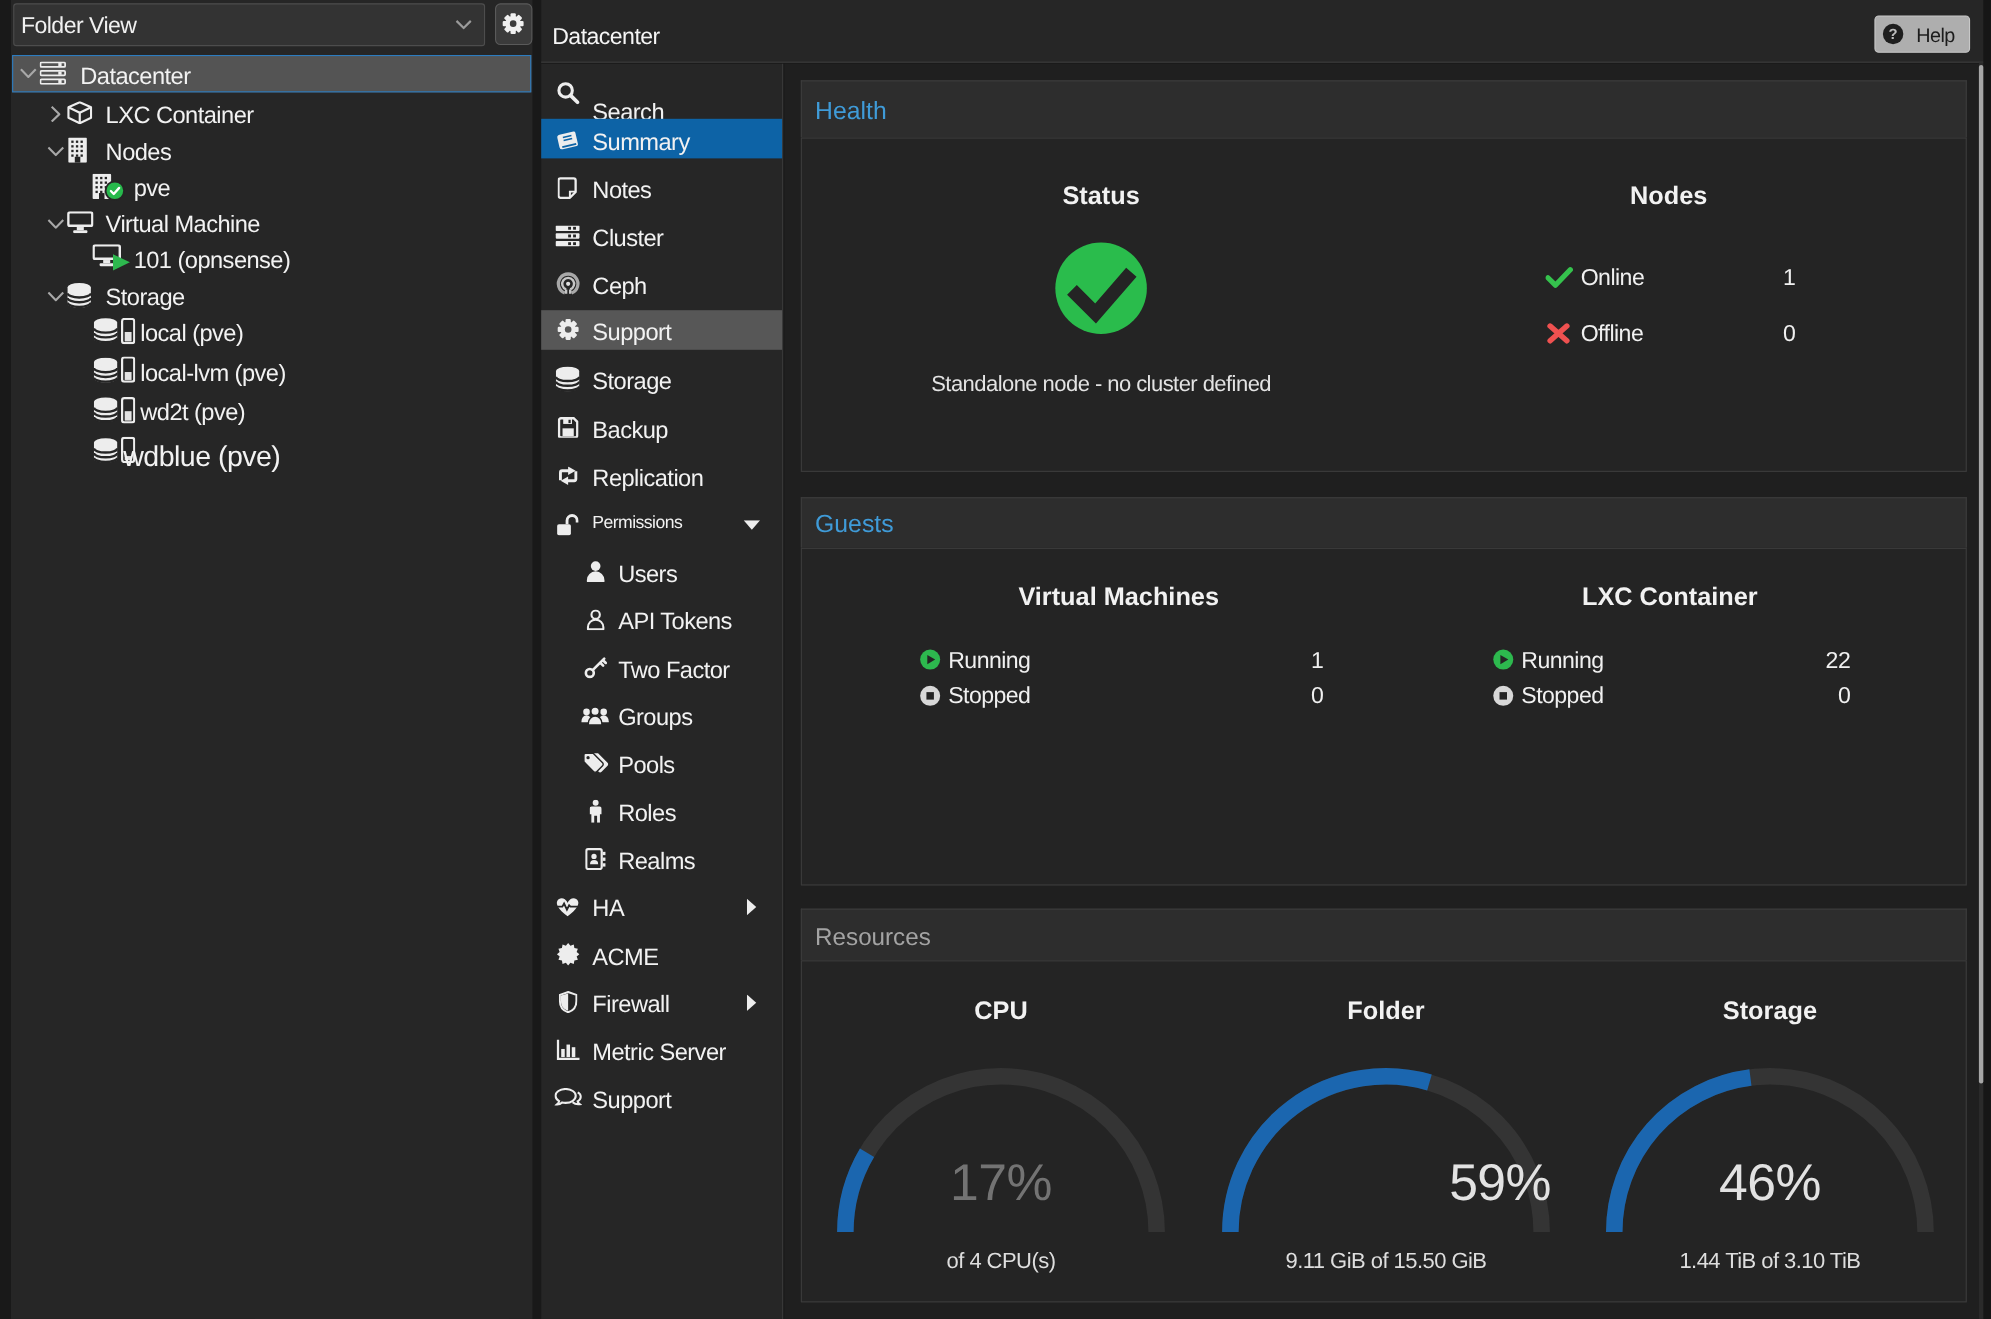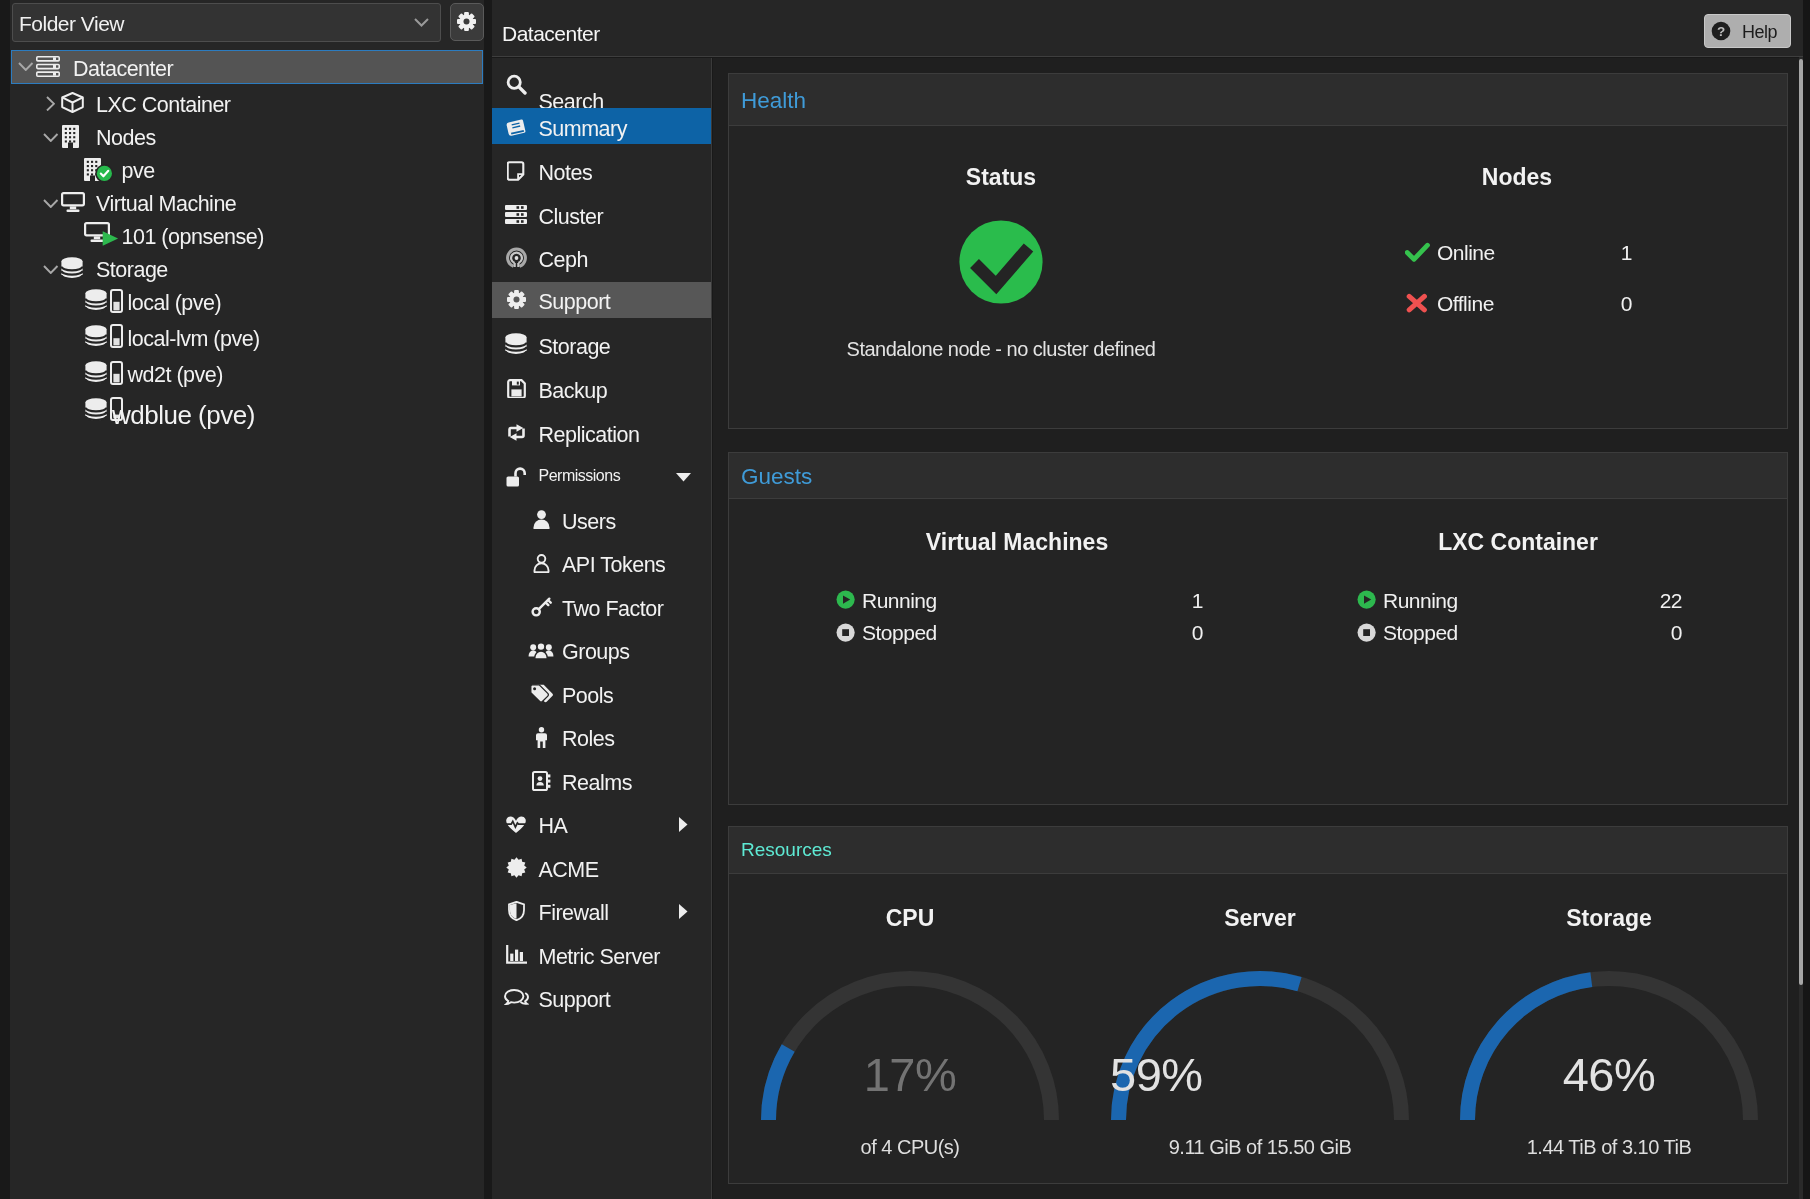--- a/index.html
+++ b/index.html
@@ -327,21 +327,21 @@
     <text x="10" y="14.8" font-family="Liberation Sans, sans-serif" font-size="13.5" font-weight="bold" fill="#bdbdbd" text-anchor="middle">?</text>
   </svg>
 <div class="lbl" style="left:1742px;top:22px;font-size:18px;color:#1c1c1c">Help</div>
 <div style="left:728px;top:73px;width:1060px;height:52px;background:#2d2d2d;border:1px solid #3c3c3c;border-bottom:none"></div>
 <div style="left:741px;top:88.0px;font-size:22.5px;white-space:nowrap;color:#3f9bd8">Health</div>
 <div style="left:728px;top:125px;width:1060px;height:304px;background:#242424;border:1px solid #3c3c3c"></div>
 <div style="left:728px;top:452px;width:1060px;height:46px;background:#2d2d2d;border:1px solid #3c3c3c;border-bottom:none"></div>
 <div style="left:741px;top:464.0px;font-size:22.5px;white-space:nowrap;color:#3f9bd8">Guests</div>
 <div style="left:728px;top:498px;width:1060px;height:307px;background:#242424;border:1px solid #3c3c3c"></div>
 <div style="left:728px;top:826px;width:1060px;height:47px;background:#2d2d2d;border:1px solid #3c3c3c;border-bottom:none"></div>
-<div style="left:741px;top:838.5px;font-size:19px;white-space:nowrap;color:#5eead4">Resources</div>
+<div style="left:741px;top:838.5px;font-size:22px;white-space:nowrap;color:#a3a3a3">Resources</div>
 <div style="left:728px;top:873px;width:1060px;height:311px;background:#242424;border:1px solid #3c3c3c"></div>
 <div class="lbl bold" style="left:851px;top:164px;width:300px;text-align:center;font-size:23px">Status</div>
 <div class="lbl bold" style="left:1367px;top:164px;width:300px;text-align:center;font-size:23px">Nodes</div>
 <svg style="position:absolute;left:959px;top:220px" width="84" height="84" viewBox="0 0 84 84">
     <circle cx="42" cy="42" r="41.6" fill="#2abc4c"></circle>
     <path d="M15.5 43.5 L37 65 L69.5 27.5" fill="none" stroke="#242424" stroke-width="12.5" stroke-linejoin="miter"></path>
   </svg>
 <div class="lbl" style="left:801px;top:338px;width:400px;text-align:center;font-size:20px;color:#e3e3e3">Standalone node - no cluster defined</div>
 <svg style="position:absolute;left:1405px;top:242px" width="25" height="20" viewBox="0 0 25 20">
     <path d="M2.2 10.5 L9 17.3 L22.5 3.2" fill="none" stroke="#35c24d" stroke-width="4.8" stroke-linecap="round" stroke-linejoin="round"></path>
@@ -373,34 +373,34 @@
   </svg>
 <div class="lbl" style="left:1383px;top:589px;font-size:21px;color:#f0f0f0">Running</div>
 <div class="lbl" style="left:1642px;top:589px;width:40px;text-align:right;font-size:21px;color:#f0f0f0">22</div>
 <svg style="position:absolute;left:1357px;top:623px" width="20" height="20" viewBox="0 0 20 20">
     <circle cx="9.6" cy="9.6" r="9.1" fill="#d8d8d8"></circle>
     <rect x="6.2" y="6.2" width="6.8" height="6.8" fill="#242424"></rect>
   </svg>
 <div class="lbl" style="left:1383px;top:621px;font-size:21px;color:#f0f0f0">Stopped</div>
 <div class="lbl" style="left:1642px;top:621px;width:40px;text-align:right;font-size:21px;color:#f0f0f0">0</div>
 <div class="lbl bold" style="left:760px;top:905px;width:300px;text-align:center;font-size:23px">CPU</div>
-<div class="lbl bold" style="left:1110px;top:905px;width:300px;text-align:center;font-size:23px">Server</div>
+<div class="lbl bold" style="left:1110px;top:905px;width:300px;text-align:center;font-size:23px">Folder</div>
 <div class="lbl bold" style="left:1459px;top:905px;width:300px;text-align:center;font-size:23px">Storage</div>
 <svg style="position:absolute;left:750px;top:955px" width="320" height="167" viewBox="0 0 320 167">
     <path d="M18.5 165 A141.5 141.5 0 0 1 301.5 165" fill="none" stroke="#343434" stroke-width="15"></path>
     <path d="M18.5 165 A141.5 141.5 0 0 1 38.2 93.0" fill="none" stroke="#1b66af" stroke-width="15"></path>
   </svg>
 <svg style="position:absolute;left:1100px;top:955px" width="320" height="167" viewBox="0 0 320 167">
     <path d="M18.5 165 A141.5 141.5 0 0 1 301.5 165" fill="none" stroke="#343434" stroke-width="15"></path>
     <path d="M18.5 165 A141.5 141.5 0 0 1 199.5 29.1" fill="none" stroke="#1b66af" stroke-width="15"></path>
   </svg>
 <svg style="position:absolute;left:1449px;top:955px" width="320" height="167" viewBox="0 0 320 167">
     <path d="M18.5 165 A141.5 141.5 0 0 1 301.5 165" fill="none" stroke="#343434" stroke-width="15"></path>
     <path d="M18.5 165 A141.5 141.5 0 0 1 142.3 24.6" fill="none" stroke="#1b66af" stroke-width="15"></path>
   </svg>
 <div class="lbl" style="left:760px;top:1046px;width:300px;text-align:center;font-size:47px;line-height:1.22;;color:#737373">17%</div>
-<div class="lbl" style="left:1110px;top:1046px;width:300px;text-align:left;font-size:47px;line-height:1.22;;color:#e2e2e2">59%</div>
+<div class="lbl" style="left:1110px;top:1046px;width:300px;text-align:right;font-size:47px;line-height:1.22;;color:#e2e2e2">59%</div>
 <div class="lbl" style="left:1459px;top:1046px;width:300px;text-align:center;font-size:47px;line-height:1.22;;color:#e2e2e2">46%</div>
 <div class="lbl" style="left:760px;top:1136px;width:300px;text-align:center;font-size:20px;color:#dedede">of 4 CPU(s)</div>
 <div class="lbl" style="left:1110px;top:1136px;width:300px;text-align:center;font-size:20px;color:#dedede">9.11 GiB of 15.50 GiB</div>
 <div class="lbl" style="left:1459px;top:1136px;width:300px;text-align:center;font-size:20px;color:#dedede">1.44 TiB of 3.10 TiB</div>
 <div style="left:1803px;top:0;width:7px;height:1199px;background:#161616"></div>
 <div style="left:1799px;top:57px;width:4px;height:1142px;background:#2a2a2a"></div>
 <div style="left:1799px;top:59px;width:4px;height:926px;background:#a6a6a6;border-radius:2px"></div>
 </body></html>

